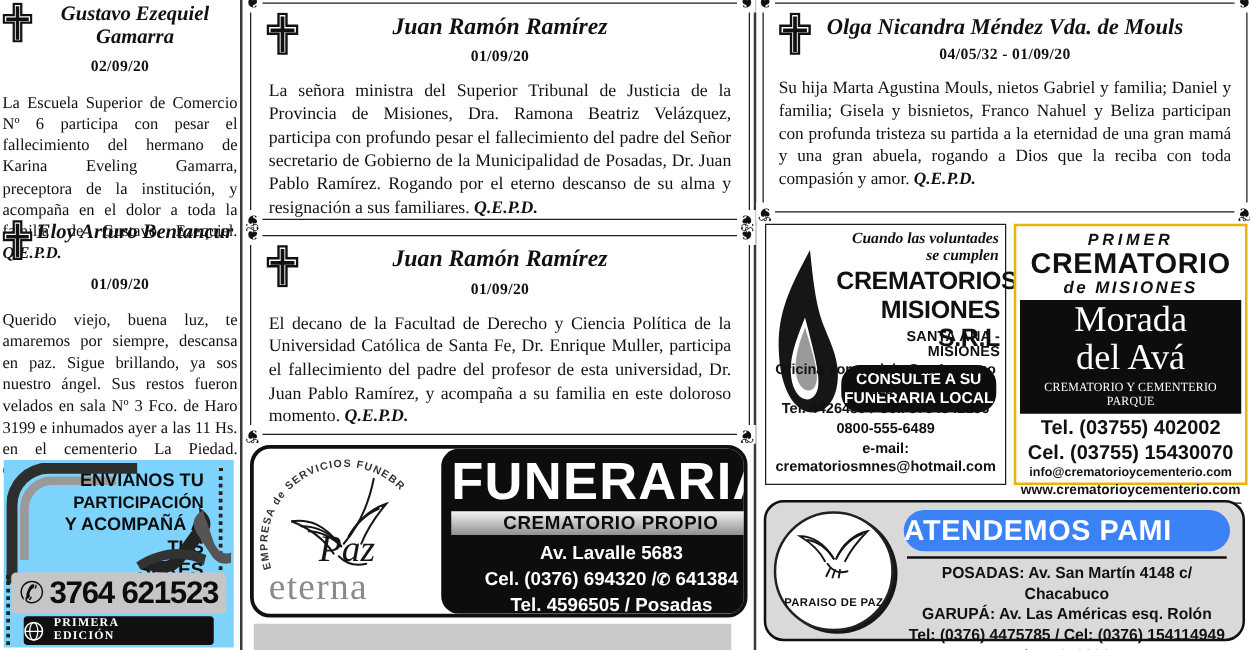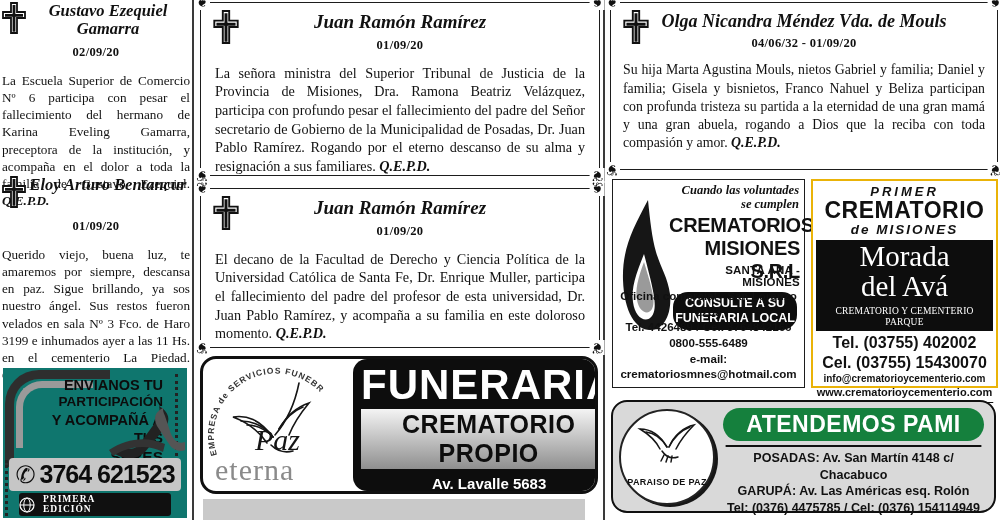--- a/index.html
+++ b/index.html
@@ -25,21 +25,21 @@
   .obit-box .obit-name{font-size:19px;margin-top:9px;}
   .obit-box .obit-date{margin-top:5px;}
   .obit-box .obit-body{margin:11px 14px 0 14px;font-size:14.2px;line-height:1.32;}
   .orn{position:absolute;font-size:15px;line-height:1;background:#fff;color:#111;padding:0 1px;}
   .orn.tl{top:-8px;left:-6px;}
   .orn.tr{top:-8px;right:-6px;transform:scaleX(-1);}
   .orn.bl{bottom:-8px;left:-6px;transform:scaleY(-1);}
   .orn.br{bottom:-8px;right:-6px;transform:scale(-1,-1);}
 
   
-  #envianos{position:absolute;left:3px;top:368px;width:184px;height:150px;background:#0f766e;
+  #envianos{position:absolute;left:3px;top:368px;width:184px;height:150px;background:#7dd3fc;
             font-family:"Liberation Sans",sans-serif;overflow:hidden;}
   #envianos .arc-outer{position:absolute;left:2px;top:2px;width:96px;height:88px;
             border-top:9px solid #2e2e2e;border-left:9px solid #2e2e2e;border-top-left-radius:34px;}
   #envianos .arc-inner{position:absolute;left:13px;top:13px;width:70px;height:60px;
             border-top:7px solid #9a9a9a;border-left:7px solid #9a9a9a;border-top-left-radius:26px;}
   #envianos .dot-r{position:absolute;right:9px;top:6px;height:88px;border-right:3px dotted #222;}
   #envianos .dot-l{position:absolute;left:2px;top:92px;height:56px;border-left:3px dotted #222;}
   #envianos .msg{position:absolute;top:8px;left:26px;width:134px;text-align:right;
             font-weight:bold;color:#0c0c0c;line-height:1.25;}
   #envianos .m1{font-size:14.5px;}
@@ -61,21 +61,21 @@
             font-family:"Liberation Sans",sans-serif;}
   #funeraria .logo-side{position:relative;flex:0 0 150px;}
   #funeraria .paz{position:absolute;left:52px;bottom:34px;font-family:"Liberation Serif",serif;
             font-style:italic;font-size:30px;color:#151515;}
   #funeraria .eterna{position:absolute;left:12px;bottom:4px;font-family:"Liberation Serif",serif;
             font-size:30px;color:#8a8a8a;letter-spacing:1px;}
   #funeraria .black-side{flex:1;background:#0d0d0d;color:#fff;border-radius:14px;
             text-align:center;padding:4px 8px 2px 8px;}
   #funeraria .f-title{font-size:42px;font-weight:900;letter-spacing:1px;line-height:1.05;}
   #funeraria .silver{background:linear-gradient(#f4f4f4,#8f8f8f);color:#0d0d0d;font-weight:bold;
-            font-size:25px;margin:2px 1px 4px 0;padding:1px 0;letter-spacing:.5px;}
+            font-size:15px;margin:2px 1px 4px 0;padding:1px 0;letter-spacing:.5px;}
   #funeraria .f-line{font-size:15px;font-weight:bold;line-height:1.4;}
   #funeraria .mini-wa{display:inline-block;font-size:13px;line-height:1;}
 
   #gray-bar{position:absolute;left:203px;top:499px;width:382px;height:21px;background:#c9c9c9;}
 
   
   #crematorios{position:absolute;left:612px;top:179px;width:193px;height:209px;border:1.6px solid #1d1d1d;
             background:#fff;box-sizing:border-box;font-family:"Liberation Sans",sans-serif;}
   #crematorios .tagline{position:absolute;top:4px;right:5px;text-align:right;font-family:"Liberation Serif",serif;
             font-style:italic;font-weight:bold;font-size:12.5px;line-height:1.1;}
@@ -107,21 +107,21 @@
 
   
   #pami{position:absolute;left:611px;top:400px;width:385px;height:113px;background:#d9d9d9;
             border:2.5px solid #101010;border-radius:16px;box-sizing:border-box;display:flex;
             font-family:"Liberation Sans",sans-serif;}
   #pami .logo-wrap{flex:0 0 108px;display:flex;align-items:center;justify-content:center;}
   #pami .logo-circle{width:92px;height:92px;background:#fff;border-radius:50%;
             border:2px solid #222;box-shadow:3px 2px 0 #161616;text-align:center;position:relative;}
   #pami .logo-label{position:absolute;bottom:16px;left:0;right:0;font-size:9px;font-weight:bold;letter-spacing:.3px;}
   #pami .right{flex:1;padding:6px 10px 2px 2px;}
-  #pami .pill{background:#15803d;color:#fff;border-radius:18px;text-align:center;
+  #pami .pill{background:#3b82f6;color:#fff;border-radius:18px;text-align:left;
             font-weight:900;font-size:23px;letter-spacing:.5px;padding:3px 0;}
   #pami .info{border-top:2.5px solid #101010;margin-top:4px;padding-top:3px;text-align:center;
             font-weight:bold;font-size:12.8px;line-height:1.3;transform:scaleX(.98);}
 </style>
 </head>
 <body>
 
 <div id="canvas">
 
   <div class="vdiv" style="left:192px;"></div>
@@ -258,21 +258,21 @@
     <span class="orn tr">❦</span>
     <span class="orn bl">❦</span>
     <span class="orn br">❦</span>
     <span class="cross">
       <svg width="26" height="34" viewBox="0 0 24 32">
         <path d="M9 1 h6 v9 h8 v6 h-8 v15 h-6 v-15 h-8 v-6 h8 z" fill="#fff" stroke="#111" stroke-width="1.8"></path>
         <path d="M10.6 3 h2.8 v9 h7.6 v2.8 h-7.6 v15 h-2.8 v-15 h-7.6 v-2.8 h7.6 z" fill="#111"></path>
       </svg>
     </span>
     <div class="obit-name" style="font-size:18px;">Olga Nicandra Méndez Vda. de Mouls</div>
-    <div class="obit-date">04/06/32 - 01/09/20</div>
+    <div class="obit-date">04/05/32 - 01/09/20</div>
     <div class="obit-body" style="font-size:13.8px;margin:10px 12px 0 12px;"><span>Su hija Marta Agustina Mouls, nietos Gabriel y familia; Daniel y familia; Gisela y bisnietos, Franco Nahuel y Beliza participan con profunda tristeza su partida a la eternidad de una gran mamá y una gran abuela, rogando a Dios que la reciba con toda compasión y amor. </span><span class="qepd">Q.E.P.D.</span></div>
   </div>
 
   <div id="crematorios">
     <div class="tagline">
       <div>Cuando las voluntades</div>
       <div>se cumplen</div>
     </div>
     <svg class="flame" width="56" height="148" viewBox="0 0 56 148">
       <path d="M30 4 C14 34 4 54 5 84 C6 116 18 134 32 134 C46 134 54 118 52 98 C50 82 42 70 38 56 C34 42 32 24 30 4 Z" fill="#161616"></path>

